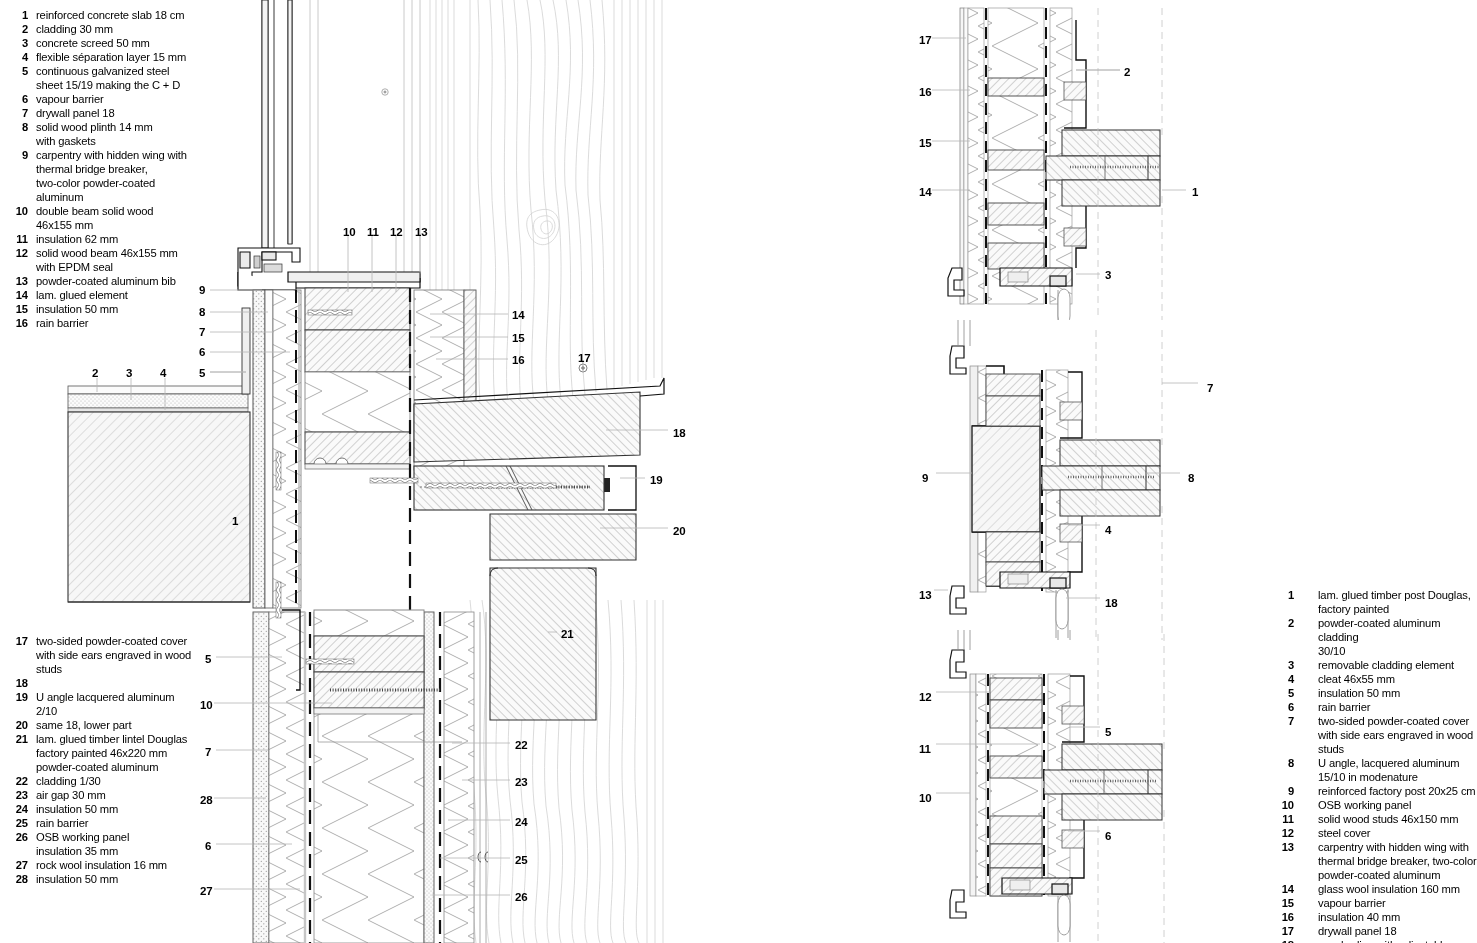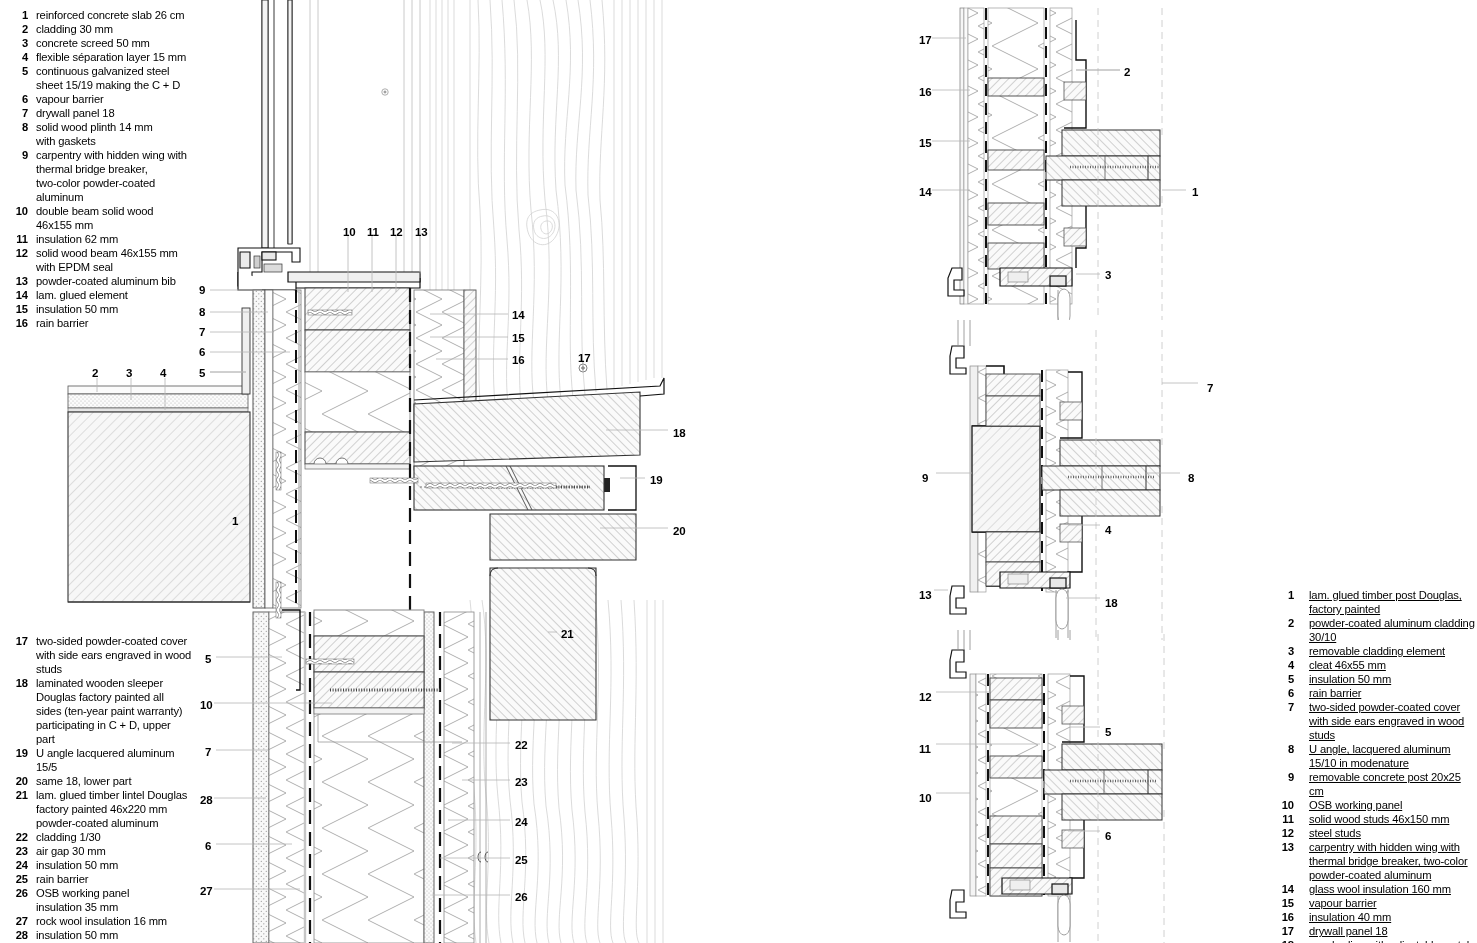--- a/index.html
+++ b/index.html
@@ -20,39 +20,39 @@
     letter-spacing:-0.1px;
   }
   .legend .txt{
     margin-left:8px;font-size:11.2px;line-height:14px;
     font-weight:400;letter-spacing:-0.15px;white-space:pre-line;
   }
   #legend-tl{left:8px;top:8px;width:200px;}
   #legend-bl{left:8px;top:634px;width:200px;}
   #legend-br{left:1272px;top:588px;width:205px;}
   #legend-br .num{width:22px;min-width:22px;}
-  #legend-br .txt{margin-left:15px;text-decoration:underline;}
+  #legend-br .txt{margin-left:24px;}
 
   
   .lbl{
     position:absolute;font-size:11.5px;font-weight:700;
     line-height:11.5px;letter-spacing:-0.2px;
   }
   svg{display:block;}
   .dwg{position:absolute;}
 </style>
 </head>
 <body>
 
 <div class="sheet">
 
   <div class="legend" id="legend-tl">
       <div class="row">
         <div class="num">1</div>
-        <div class="txt">reinforced concrete slab 26 cm</div>
+        <div class="txt">reinforced concrete slab 18 cm</div>
       </div>
       <div class="row">
         <div class="num">2</div>
         <div class="txt">cladding 30 mm</div>
       </div>
       <div class="row">
         <div class="num">3</div>
         <div class="txt">concrete screed 50 mm</div>
       </div>
       <div class="row">
@@ -118,30 +118,25 @@
 
   <div class="legend" id="legend-bl">
       <div class="row">
         <div class="num">17</div>
         <div class="txt">two-sided powder-coated cover
 with side ears engraved in wood
 studs</div>
       </div>
       <div class="row">
         <div class="num">18</div>
-        <div class="txt">laminated wooden sleeper
-Douglas factory painted all
-sides (ten-year paint warranty)
-participating in C + D, upper
-part</div>
       </div>
       <div class="row">
         <div class="num">19</div>
         <div class="txt">U angle lacquered aluminum
-15/5</div>
+2/10</div>
       </div>
       <div class="row">
         <div class="num">20</div>
         <div class="txt">same 18, lower part</div>
       </div>
       <div class="row">
         <div class="num">21</div>
         <div class="txt">lam. glued timber lintel Douglas
 factory painted 46x220 mm
 powder-coated aluminum</div>
@@ -210,33 +205,33 @@
 with side ears engraved in wood
 studs</div>
       </div>
       <div class="row">
         <div class="num">8</div>
         <div class="txt">U angle, lacquered aluminum
 15/10 in modenature</div>
       </div>
       <div class="row">
         <div class="num">9</div>
-        <div class="txt">removable concrete post 20x25 cm</div>
+        <div class="txt">reinforced factory post 20x25 cm</div>
       </div>
       <div class="row">
         <div class="num">10</div>
         <div class="txt">OSB working panel</div>
       </div>
       <div class="row">
         <div class="num">11</div>
         <div class="txt">solid wood studs 46x150 mm</div>
       </div>
       <div class="row">
         <div class="num">12</div>
-        <div class="txt">steel studs</div>
+        <div class="txt">steel cover</div>
       </div>
       <div class="row">
         <div class="num">13</div>
         <div class="txt">carpentry with hidden wing with
 thermal bridge breaker, two-color
 powder-coated aluminum</div>
       </div>
       <div class="row">
         <div class="num">14</div>
         <div class="txt">glass wool insulation 160 mm</div>

